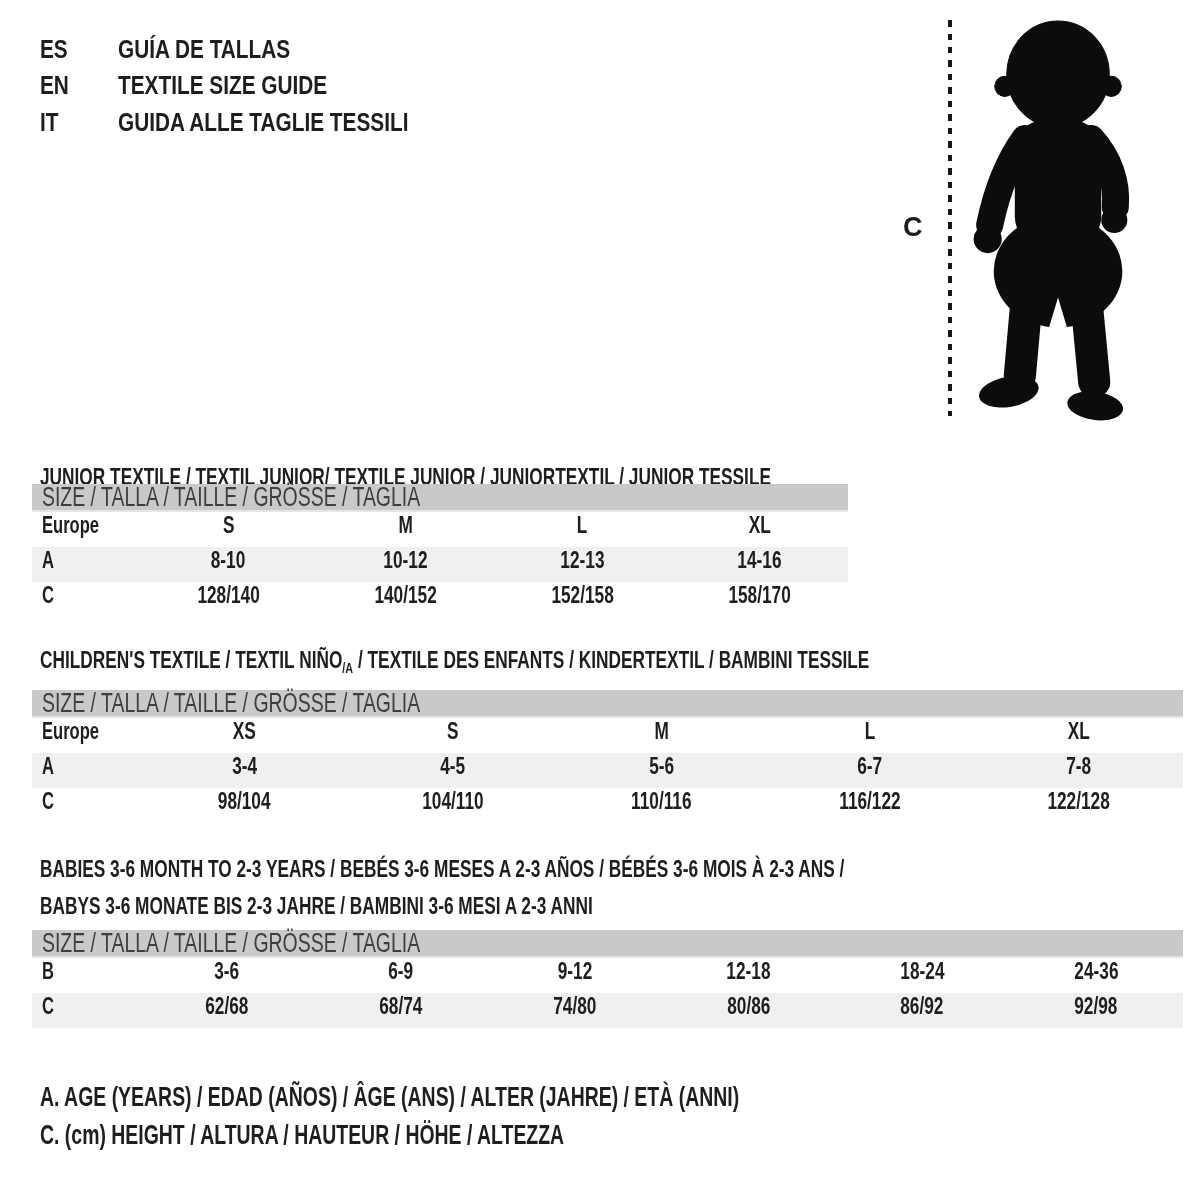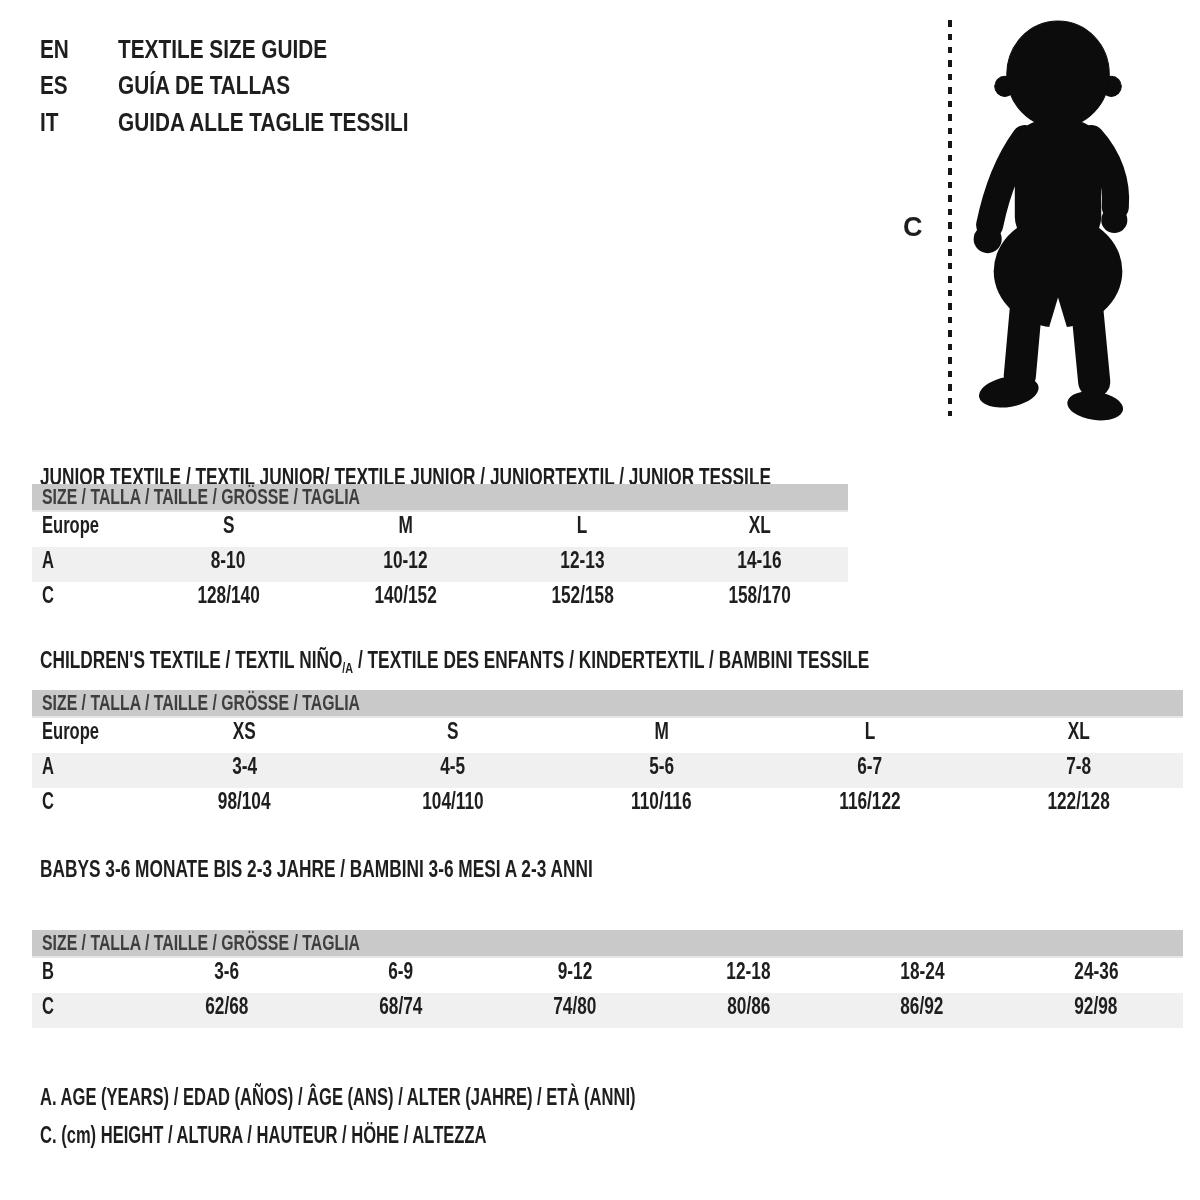--- a/index.html
+++ b/index.html
@@ -27,43 +27,43 @@
   .stitle{position:absolute;left:40px;font-weight:700;font-size:24px;line-height:36.5px;}
   .s1{top:435px;margin-top:24px;} .s2{top:642px;} .s3{top:851px;}
   .subA{font-size:15px;position:relative;top:5px;}
 
   
   .table{position:absolute;left:32px;}
   .t1{top:484px;width:816px;}
   .t2{top:690px;width:1151px;}
   .t3{top:930px;width:1151px;}
   .bar{height:28px;background:#c9c9c9;display:flex;align-items:center;padding-left:10px;
-       border-bottom:2px solid #e5e5e5;font-weight:700;font-size:22px;color:#3e3e3e;box-sizing:border-box;}
+       border-bottom:2px solid #e5e5e5;font-weight:400;font-size:27px;color:#3e3e3e;box-sizing:border-box;}
   .trow{display:flex;height:35px;font-weight:700;font-size:23px;}
   .trow.shaded{background:#f0f0f0;}
   .tlabel{width:108px;padding-left:10px;box-sizing:border-box;flex:none;}
   .tcell{flex:1;text-align:center;}
 
   
-  .legend{position:absolute;left:40px;top:1079px;font-weight:700;font-size:23px;}
+  .legend{position:absolute;left:40px;top:1079px;font-weight:700;font-size:27px;}
   .legline{height:37.5px;display:flex;align-items:center;}
 </style>
 </head>
 <body>
 
 <div class="page">
 
   <div class="lang">
     <div class="lrow">
+      <span class="lcode"><span class="cond80">ES</span></span>
+      <span class="cond80">GUÍA DE TALLAS</span>
+    </div>
+    <div class="lrow">
       <span class="lcode"><span class="cond80">EN</span></span>
       <span class="cond80">TEXTILE SIZE GUIDE</span>
-    </div>
-    <div class="lrow">
-      <span class="lcode"><span class="cond80">ES</span></span>
-      <span class="cond80">GUÍA DE TALLAS</span>
     </div>
     <div class="lrow">
       <span class="lcode"><span class="cond80">IT</span></span>
       <span class="cond80">GUIDA ALLE TAGLIE TESSILI</span>
     </div>
   </div>
 
   <div class="dash"></div>
   <div class="figc">C</div>
   <svg class="sil" width="182" height="412" viewBox="0 0 180 410" aria-hidden="true">
@@ -142,20 +142,21 @@
       <div class="tlabel"><span class="cond">C</span></div>
       <div class="tcell"><span class="ccell">98/104</span></div>
       <div class="tcell"><span class="ccell">104/110</span></div>
       <div class="tcell"><span class="ccell">110/116</span></div>
       <div class="tcell"><span class="ccell">116/122</span></div>
       <div class="tcell"><span class="ccell">122/128</span></div>
     </div>
   </div>
 
   <div class="stitle s3">
+    <div><span class="cond">BABIES 3-6 MONTH TO 2-3 YEARS / BEBÉS 3-6 MESES A 2-3 AÑOS / BÉBÉS 3-6 MOIS À 2-3 ANS /</span></div>
     <div><span class="cond">BABYS 3-6 MONATE BIS 2-3 JAHRE / BAMBINI 3-6 MESI A 2-3 ANNI</span></div>
   </div>
   <div class="table t3">
     <div class="bar">
       <span class="cond">SIZE / TALLA / TAILLE / GRÖSSE / TAGLIA</span>
     </div>
     <div class="trow">
       <div class="tlabel"><span class="cond">B</span></div>
       <div class="tcell"><span class="ccell">3-6</span></div>
       <div class="tcell"><span class="ccell">6-9</span></div>

